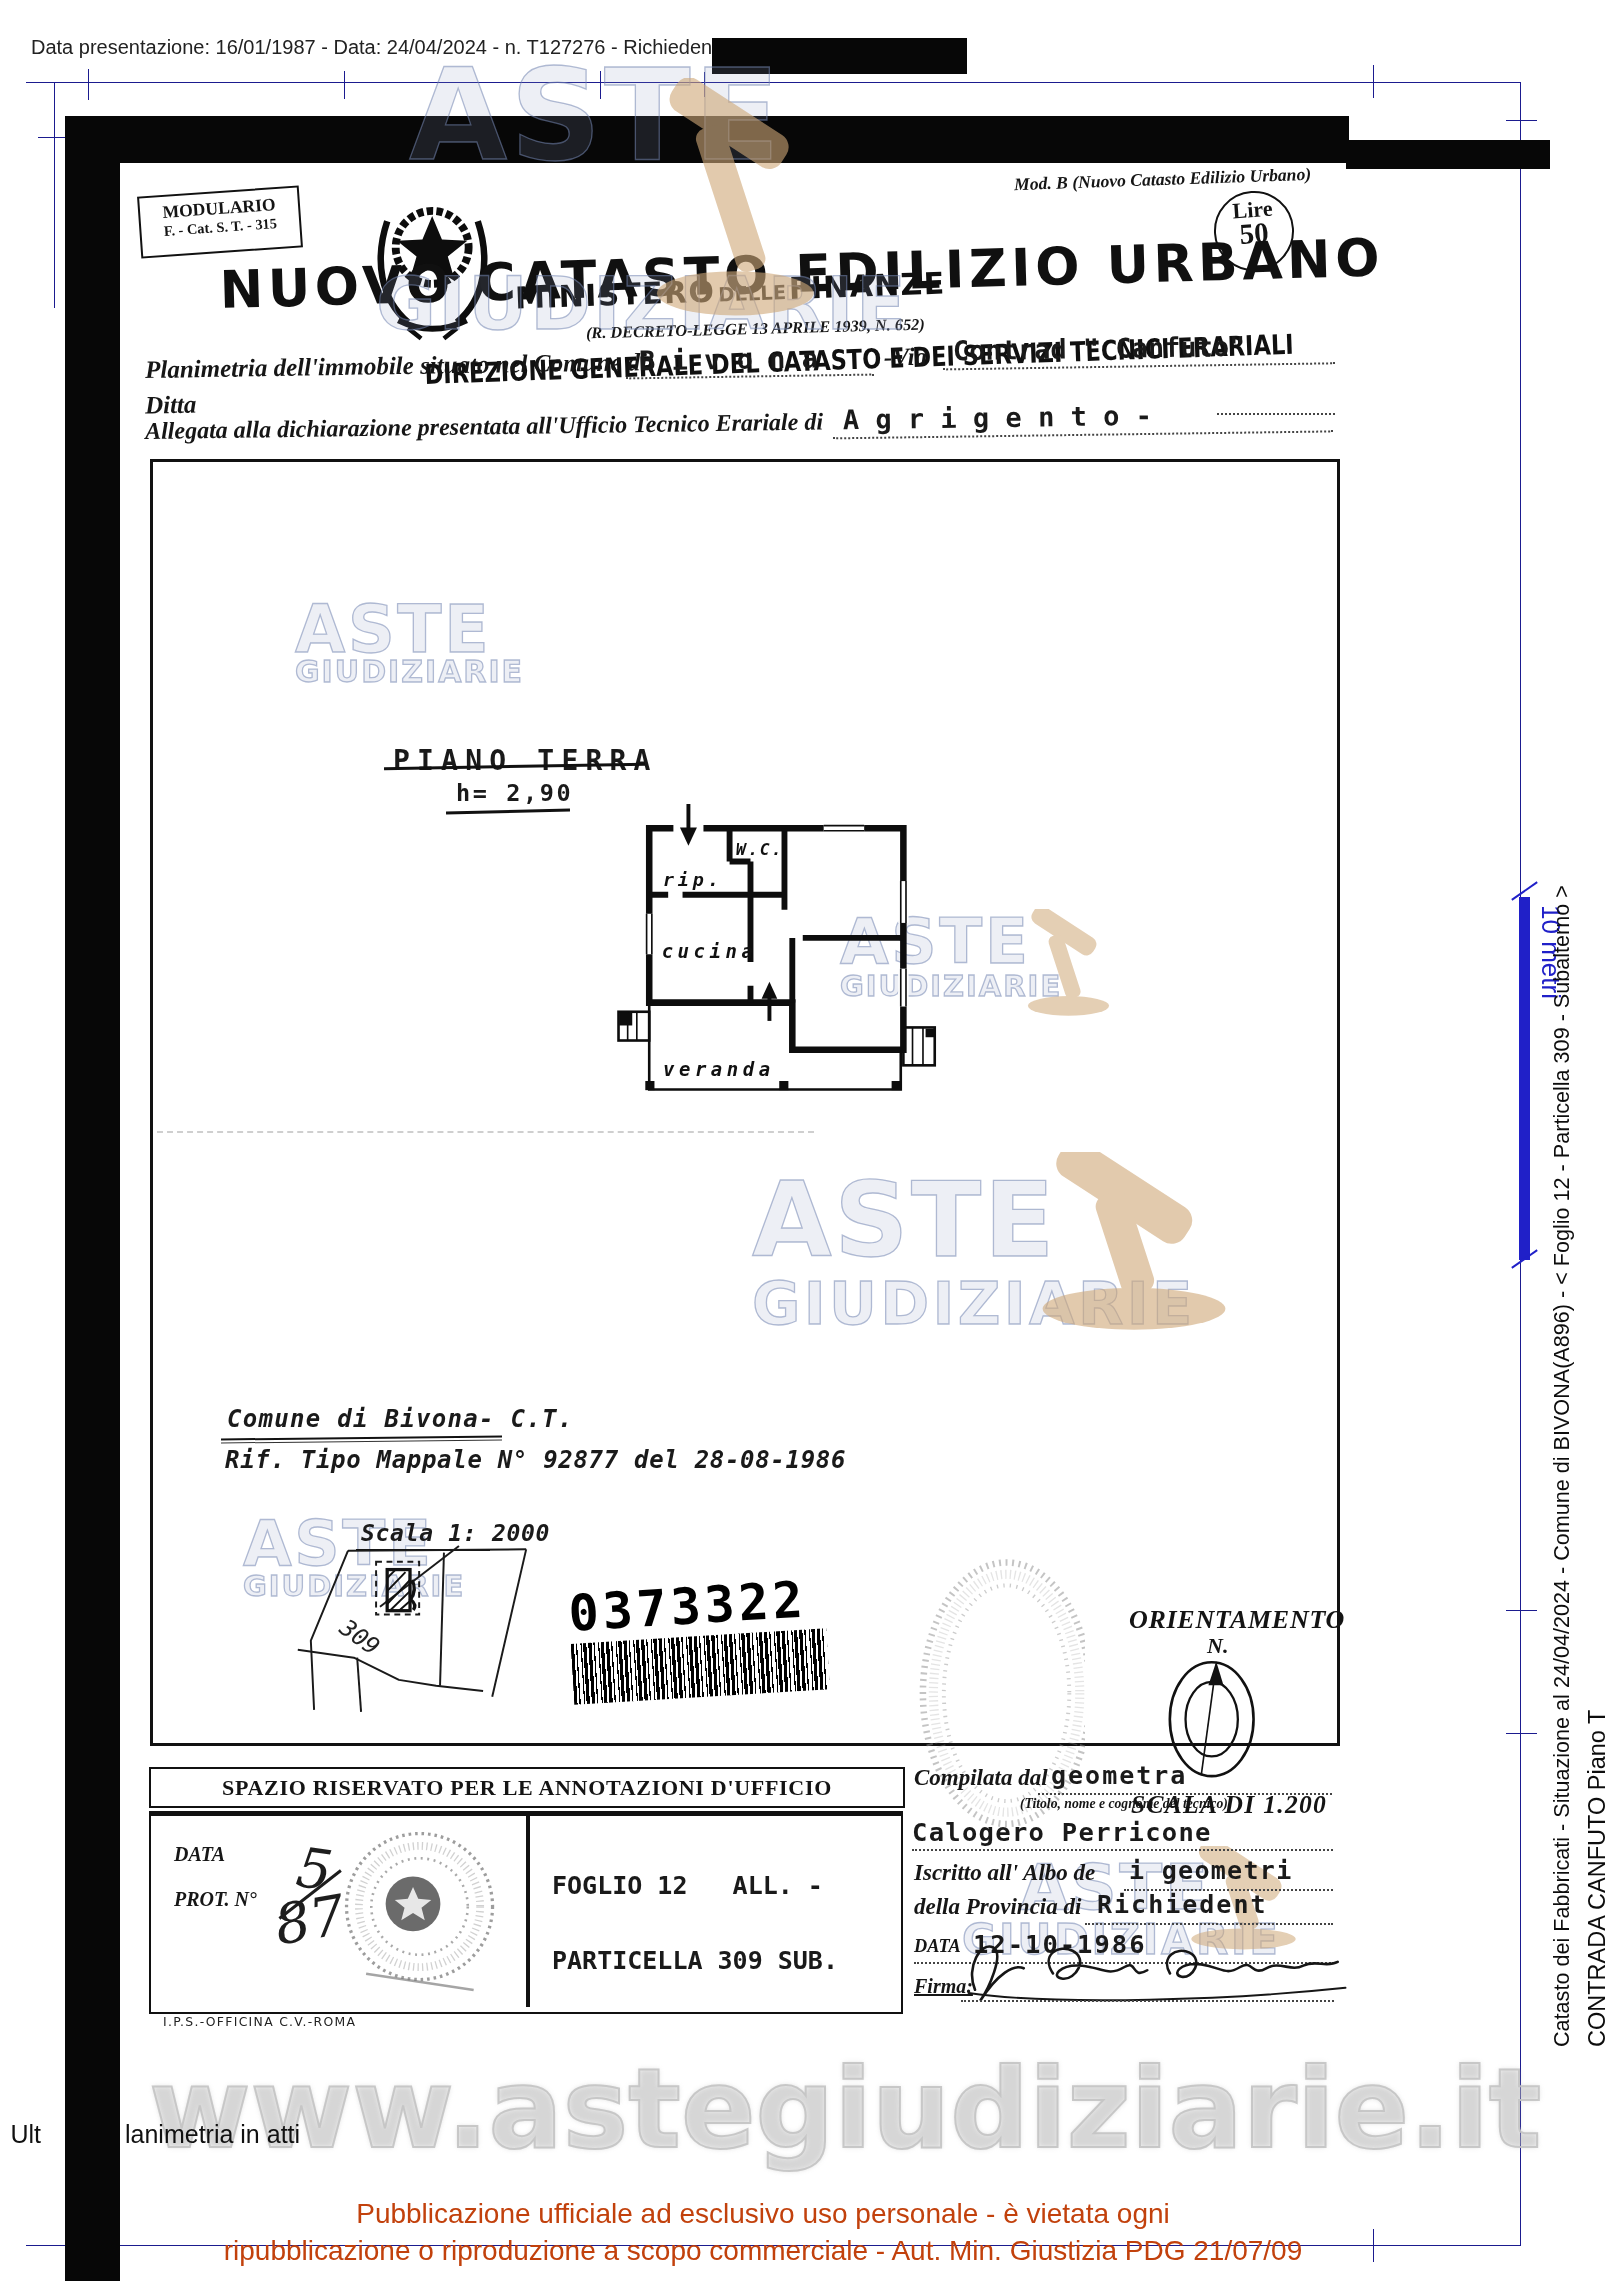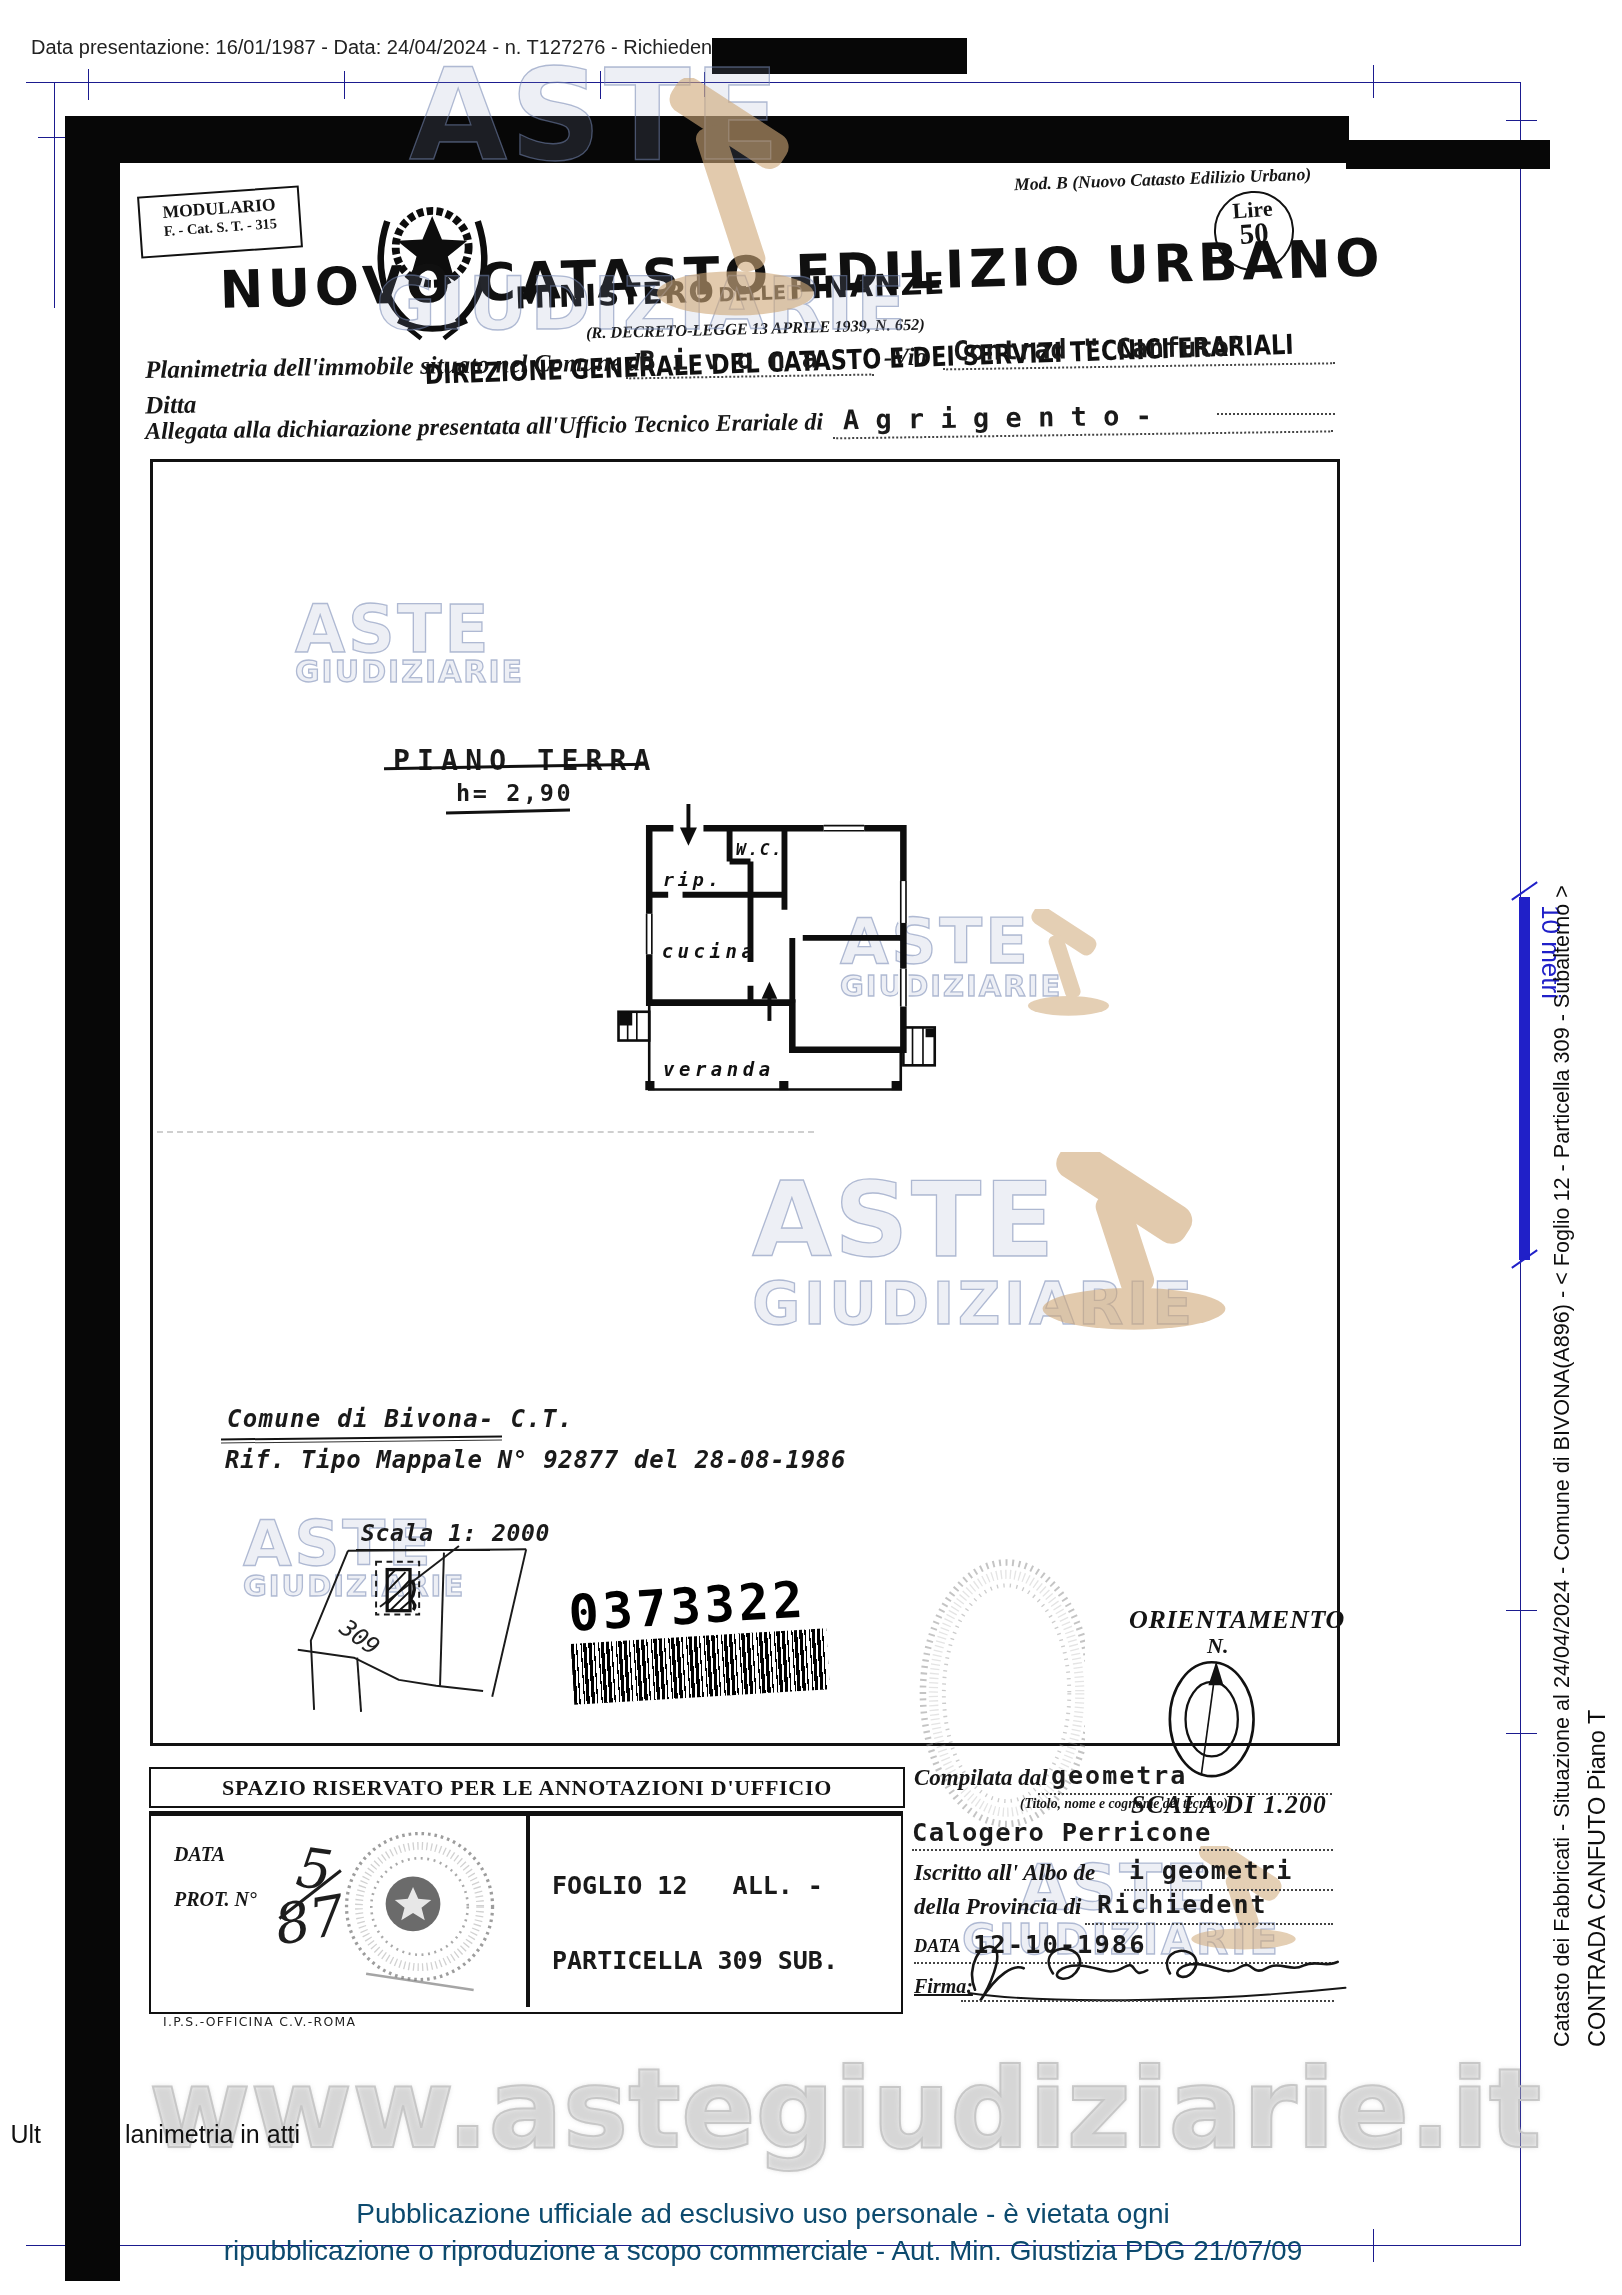--- a/index.html
+++ b/index.html
@@ -315,19 +315,19 @@
              C400,61 405,74 428,60 C448,48 445,75 468,62 C490,50 505,68 525,58 C545,48 560,62 578,52" fill="none" stroke="#161616" stroke-width="4" stroke-linecap="round"></path>
     <path d="M10,100 C150,120 420,110 590,92" fill="none" stroke="#161616" stroke-width="3" stroke-linecap="round"></path>
   </svg>
   <div class="dotl" style="left:961px;top:1999px;width:373px;"></div>
 
   <div class="abs" style="left:10.5px;top:2120px;font-size:25px;color:#111;z-index:30;">Ult</div>
   <div class="abs" style="left:125px;top:2120px;font-size:25px;color:#111;z-index:30;">lanimetria in atti</div>
 
   <div class="wmurl" style="left:149px;top:2045px;font-size:110px;">www.astegiudiziarie.it</div>
 
-  <div class="abs" style="left:0px;top:2195px;width:1526px;text-align:center;color:#0c4a6e;font-size:28px;line-height:37px;">
+  <div class="abs" style="left:0px;top:2195px;width:1526px;text-align:center;color:#c2410c;font-size:28px;line-height:37px;">
     <div>Pubblicazione ufficiale ad esclusivo uso personale - è vietata ogni</div>
     <div>ripubblicazione o riproduzione a scopo commerciale - Aut. Min. Giustizia PDG 21/07/09</div>
   </div>
 
 </div>
 
 
 </body></html>

